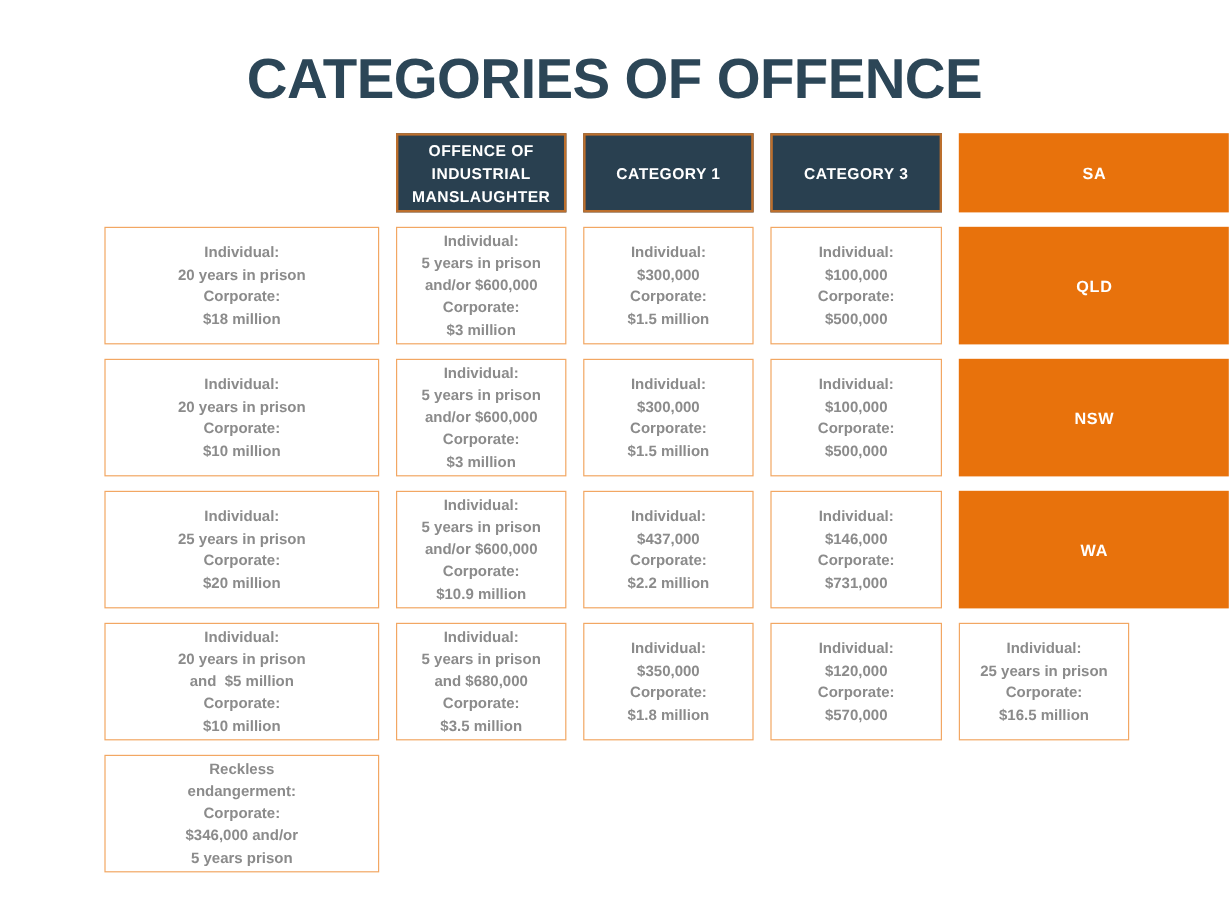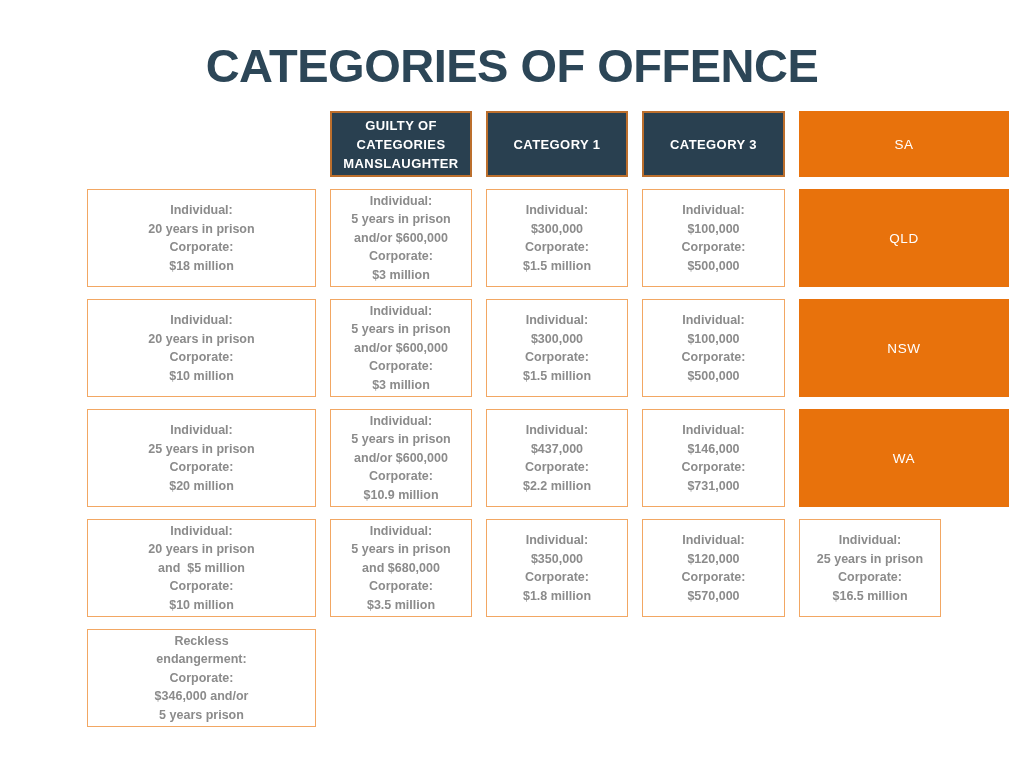--- a/index.html
+++ b/index.html
@@ -35,23 +35,23 @@
     background:var(--navy);
     border:2px solid var(--header-border);
     color:#ffffff;
     font-size:13px;font-weight:700;letter-spacing:0.4px;
     line-height:19px;text-align:center;
     display:flex;align-items:center;justify-content:center;
     padding:2px 4px;
   }
   .rowlabel{
     background:var(--orange);
-    width:210px;
+    width:226px;
     color:#ffffff;
-    font-size:13.5px;font-weight:400;letter-spacing:0.6px;
+    font-size:13.5px;font-weight:700;letter-spacing:0.6px;
     display:flex;align-items:center;justify-content:center;
   }
   .cell{
     background:#ffffff;
     border:1px solid var(--cell-border);
     color:var(--cell-text);
     font-size:12.5px;font-weight:700;
     line-height:18.5px;text-align:center;
     display:flex;flex-direction:column;align-items:center;justify-content:center;
     padding:2px 3px;
@@ -60,21 +60,21 @@
   .cell.empty{border:none;background:transparent;}
 </style>
 </head>
 <body>
 
 <h1 class="title">CATEGORIES OF OFFENCE</h1>
 
 <div class="grid">
 
   <div class="hspacer"></div>
-  <div class="colhead">GUILTY OF CATEGORIES MANSLAUGHTER</div>
+  <div class="colhead">OFFENCE OF INDUSTRIAL MANSLAUGHTER</div>
   <div class="colhead">CATEGORY 1</div>
   <div class="colhead">CATEGORY 3</div>
 
   <div class="rowlabel">SA</div>
   <div class="cell">
       <div>Individual:</div>
       <div>20 years in prison</div>
       <div>Corporate:</div>
       <div>$18 million</div>
     </div>

